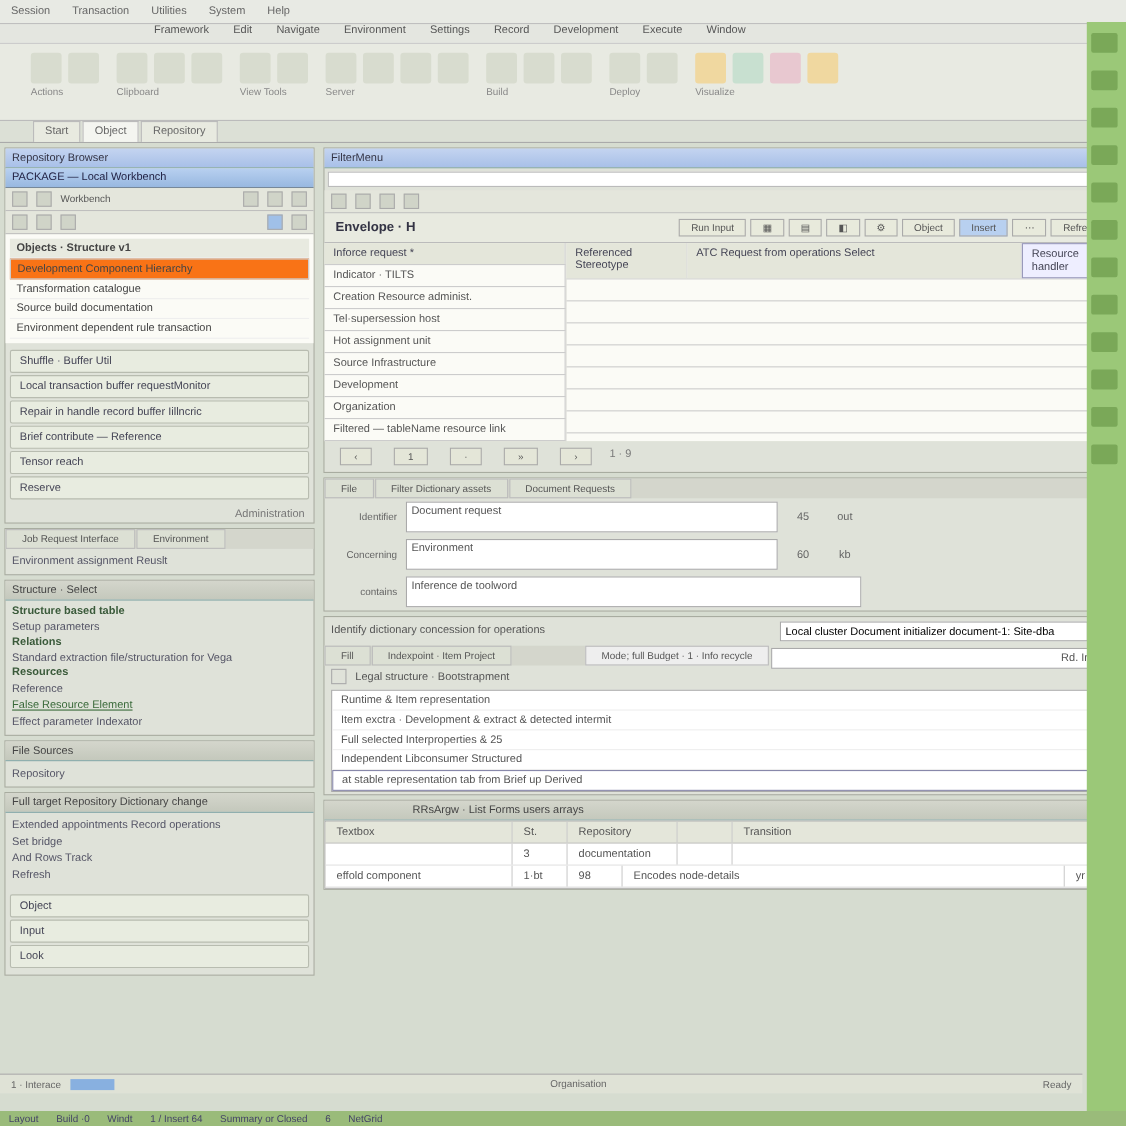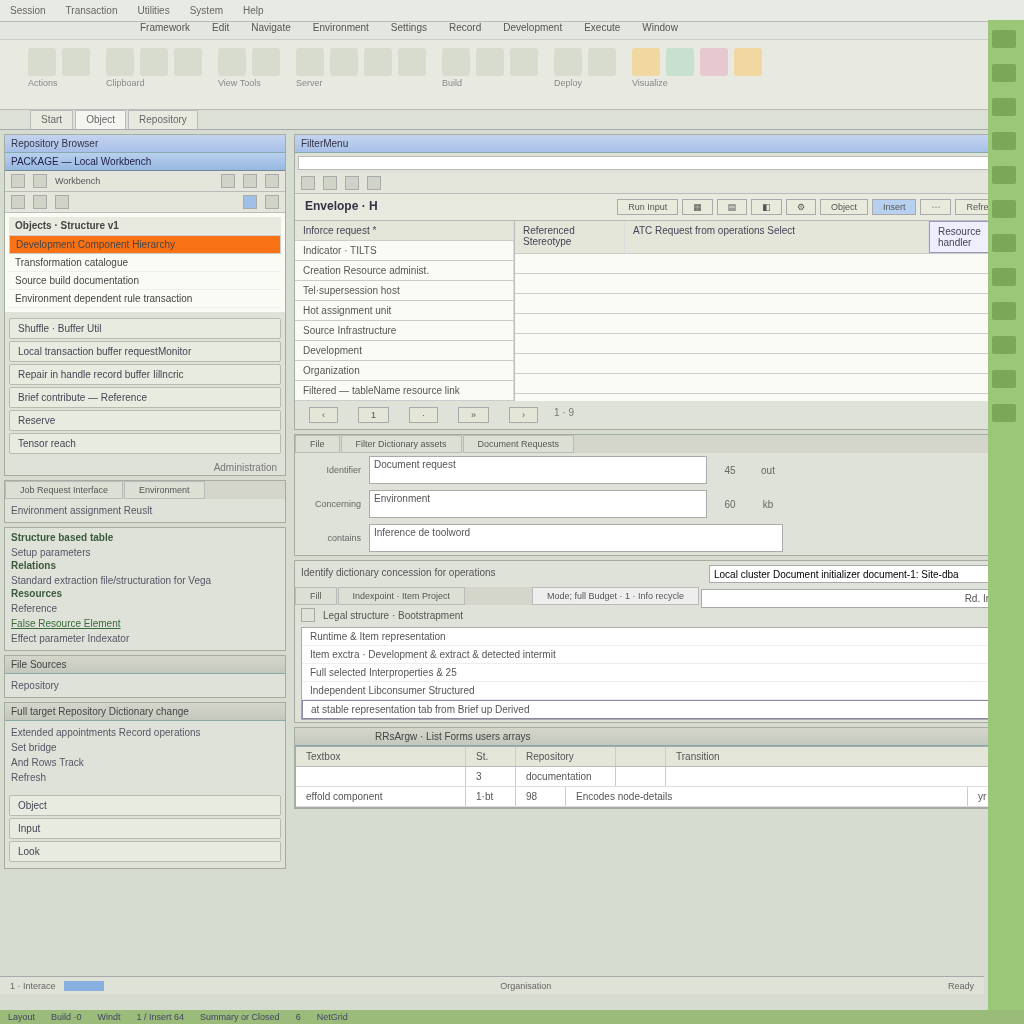--- a/index.html
+++ b/index.html
@@ -184,37 +184,38 @@
         <div class="row sel">Development Component Hierarchy</div>
         <div class="row">Transformation catalogue</div>
         <div class="row">Source build documentation</div>
         <div class="row">Environment dependent rule transaction</div>
       </div>
       <div style="padding:4px">
         <div class="node">Shuffle · Buffer Util</div>
         <div class="node">Local transaction buffer requestMonitor</div>
         <div class="node">Repair in handle record buffer Iillncric</div>
         <div class="node">Brief contribute — Reference</div>
+        <div class="node">Tensor reach</div>
         <div class="node">Reserve</div>
-        <div class="node">Tensor reach</div>
       </div>
       <div class="row" style="text-align:right;color:#777;padding:2px 8px">Administration</div>
     </div>
 
     <div class="panel">
       <div class="tabs2">
         <div class="t2">Job Request Interface</div>
         <div class="t2">Environment</div>
       </div>
       <div class="section">
           <div class="l">Environment assignment Reuslt</div>
         </div>
     </div>
 
     <div class="panel">
+      <div class="phead gray">Structure · Select</div>
       <div class="section">
         <div class="t">Structure based table</div>
         <div class="l">Setup parameters</div>
         <div class="t">Relations</div>
         <div class="l">Standard extraction file/structuration for Vega</div>
         <div class="t">Resources</div>
         <div class="l">Reference</div>
         <div class="l" style="color:#3a6a3a;text-decoration:underline">False Resource Element</div>
         <div class="l">Effect parameter Indexator</div>
       </div>

